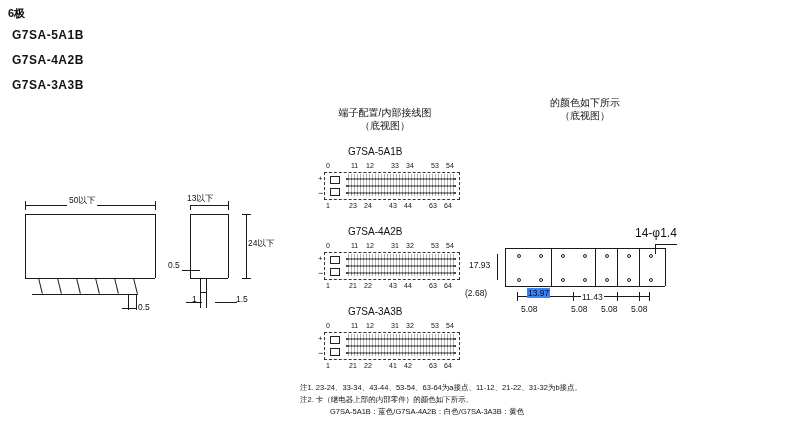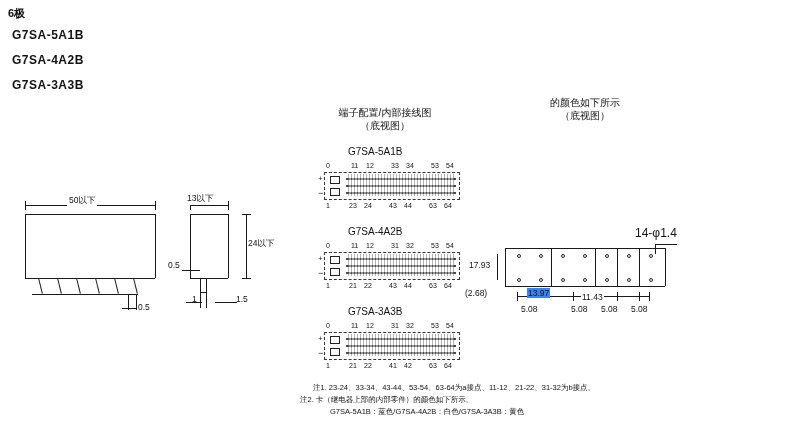--- a/index.html
+++ b/index.html
@@ -270,15 +270,15 @@
 
   <div class="dim" style="left:32px; top:50px; background:#3b82f6; padding:0 1px;">13.97</div>
   <div class="dim" style="left:86px; top:50px; background:#fff; padding:4px 1px;">11.43</div>
 
   <div class="dim" style="left:26px; top:66px;">5.08</div>
   <div class="dim" style="left:76px; top:66px;">5.08</div>
   <div class="dim" style="left:106px; top:66px;">5.08</div>
   <div class="dim" style="left:136px; top:66px;">5.08</div>
 </div>
 
-<div class="notes" style="left:313px; top:382px;">注1. 23-24、33-34、43-44、53-54、63-64为a接点、11-12、21-22、31-32为b接点。</div>
+<div class="notes" style="left:300px; top:382px;">注1. 23-24、33-34、43-44、53-54、63-64为a接点、11-12、21-22、31-32为b接点。</div>
 <div class="notes" style="left:300px; top:394px;">注2. 卡（继电器上部的内部零件）的颜色如下所示。</div>
 <div class="notes" style="left:330px; top:406px;">G7SA-5A1B：蓝色/G7SA-4A2B：白色/G7SA-3A3B：黄色</div>
 
 </body></html>

